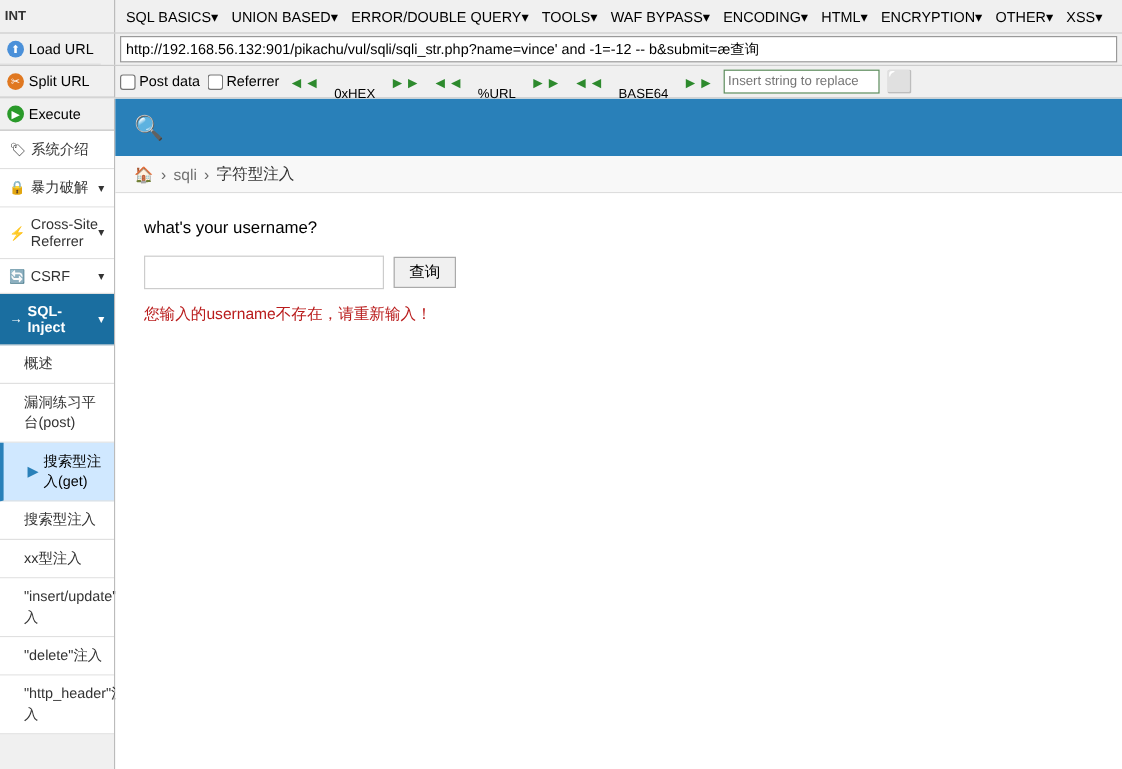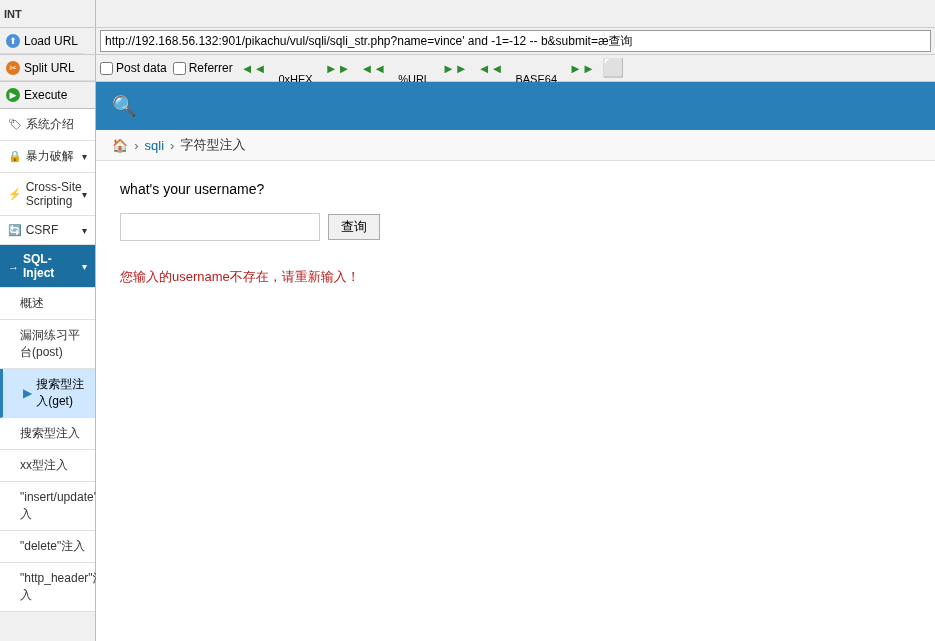--- a/index.html
+++ b/index.html
@@ -214,40 +214,40 @@
       gap: 6px;
       font-size: 13px;
     }
 
     .breadcrumb-home {
       color: #2980b9;
       cursor: pointer;
     }
 
     .breadcrumb-sep { color: #666; }
-    .breadcrumb-link { color: #0369a1; cursor: pointer; }
+    .breadcrumb-link { color: #737373; cursor: pointer; }
     .breadcrumb-current { color: #333; }
 
     
     .main-content {
       padding: 20px 24px;
       background: white;
       flex: 1;
     }
 
     .question-text {
       font-size: 14px;
       margin-bottom: 16px;
     }
 
     .input-row {
       display: flex;
       align-items: center;
       gap: 8px;
-      margin-bottom: 27px;
+      margin-bottom: 12px;
     }
 
     .query-input {
       width: 200px;
       height: 28px;
       border: 1px solid #ccc;
       padding: 2px 6px;
       font-size: 13px;
     }
 
@@ -295,20 +295,32 @@
 </head>
 <body>
 
 <div class="app-wrapper">
 
   <div class="top-section">
 
     <div class="row1">
       <div class="row1-left">
         <span>INT</span>
+      </div>
+      <div class="row1-menu">
+        <span class="menu-item">SQL BASICS▾</span>
+        <span class="menu-item">UNION BASED▾</span>
+        <span class="menu-item">ERROR/DOUBLE QUERY▾</span>
+        <span class="menu-item">TOOLS▾</span>
+        <span class="menu-item">WAF BYPASS▾</span>
+        <span class="menu-item">ENCODING▾</span>
+        <span class="menu-item">HTML▾</span>
+        <span class="menu-item">ENCRYPTION▾</span>
+        <span class="menu-item">OTHER▾</span>
+        <span class="menu-item">XSS▾</span>
       </div>
     </div>
 
     <div class="row2">
       <div class="row2-left">
         <div class="action-btn">
           <span class="icon-circle" style="background:#4a90d9; color:white;">⬆</span>
           <span>Load URL</span>
         </div>
       </div>
@@ -337,20 +349,21 @@
         </label>
         <span class="green-arrow">◄◄</span>
         <span class="encode-btn">0xHEX</span>
         <span class="green-arrow">►►</span>
         <span class="green-arrow">◄◄</span>
         <span class="encode-btn">%URL</span>
         <span class="green-arrow">►►</span>
         <span class="green-arrow">◄◄</span>
         <span class="encode-btn">BASE64</span>
         <span class="green-arrow">►►</span>
+        <input type="text" class="str-input" placeholder="Insert string to replace" style="">
         <span style="font-size:18px;color:#555;">⬜</span>
       </div>
     </div>
 
   </div>
 
   <div class="content-area">
 
     <div class="left-sidebar">
 
@@ -363,21 +376,21 @@
         <span class="icon">🏷</span>
         <span>系统介绍</span>
       </div>
       <div class="nav-item">
         <span class="icon">🔒</span>
         <span>暴力破解</span>
         <span class="chevron">▾</span>
       </div>
       <div class="nav-item">
         <span class="icon">⚡</span>
-        <span>Cross-Site Scripting</span>
+        <span>Cross-Site Referrer</span>
         <span class="chevron">▾</span>
       </div>
       <div class="nav-item">
         <span class="icon">🔄</span>
         <span>CSRF</span>
         <span class="chevron">▾</span>
       </div>
       <div class="nav-item nav-active-section">
         <span class="icon" style="color:white;">→</span>
         <span style="font-weight:bold;">SQL-Inject</span>

